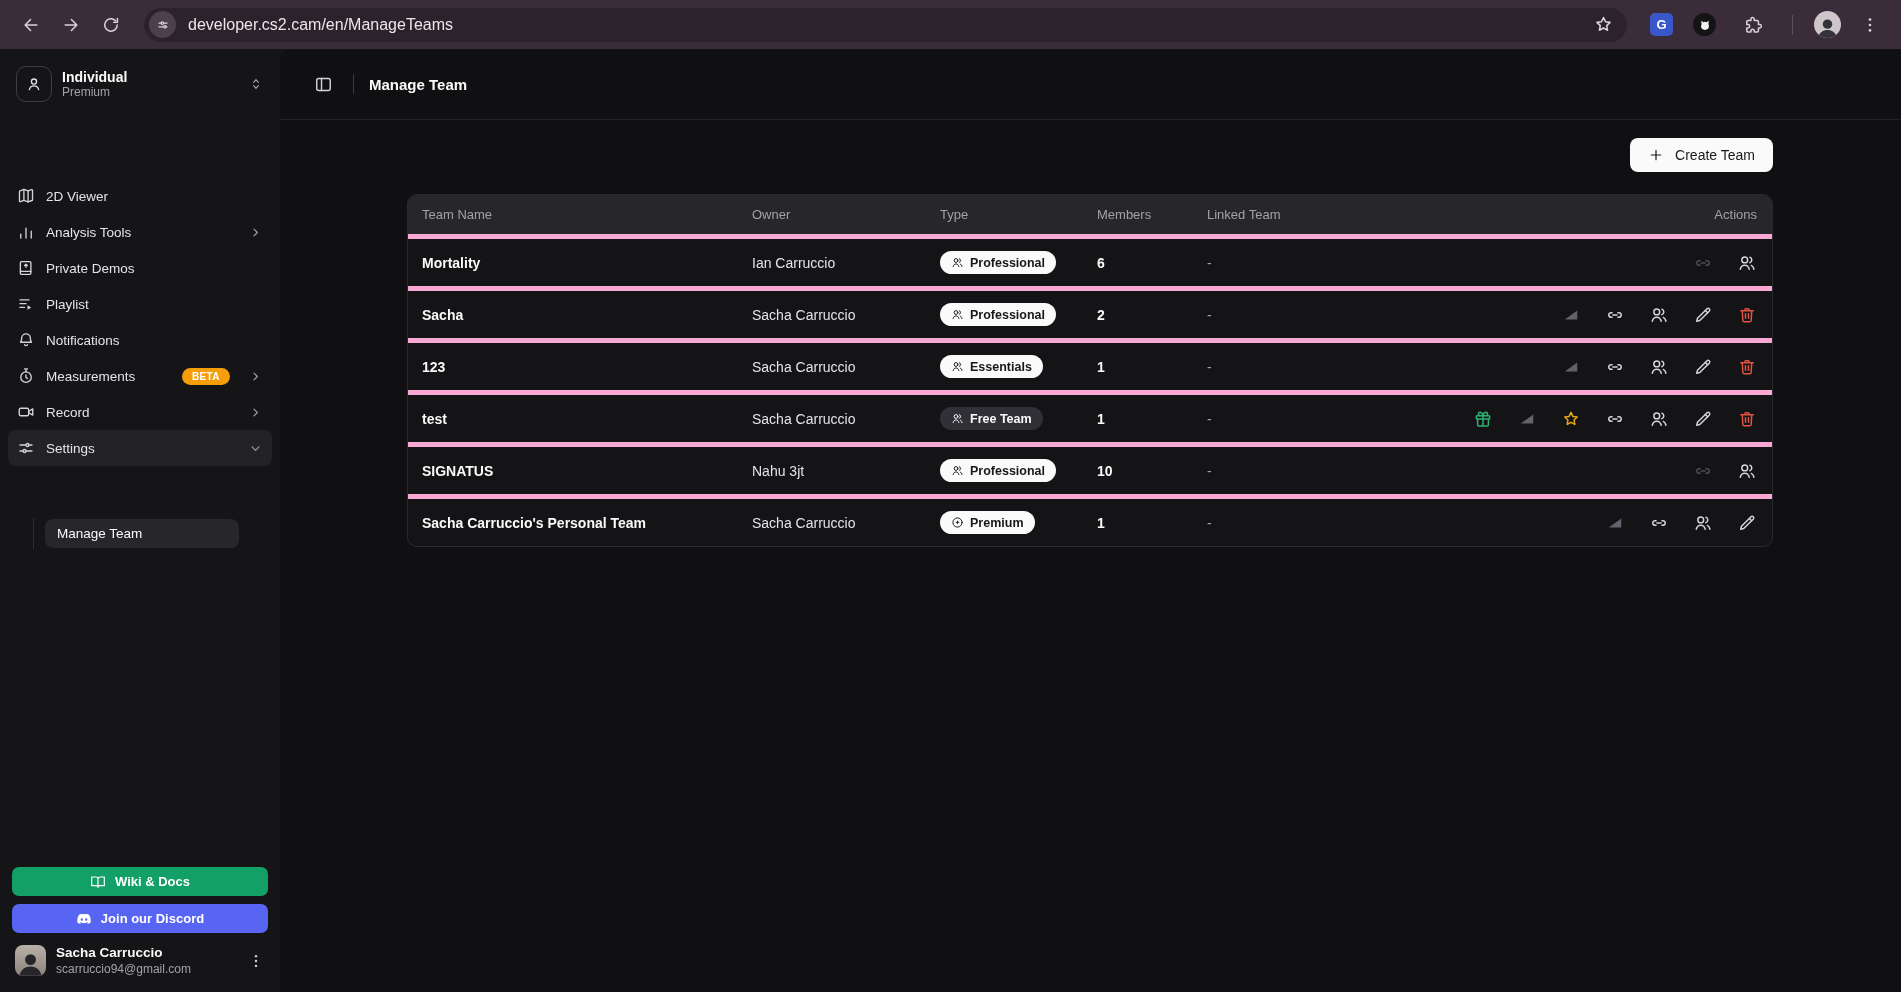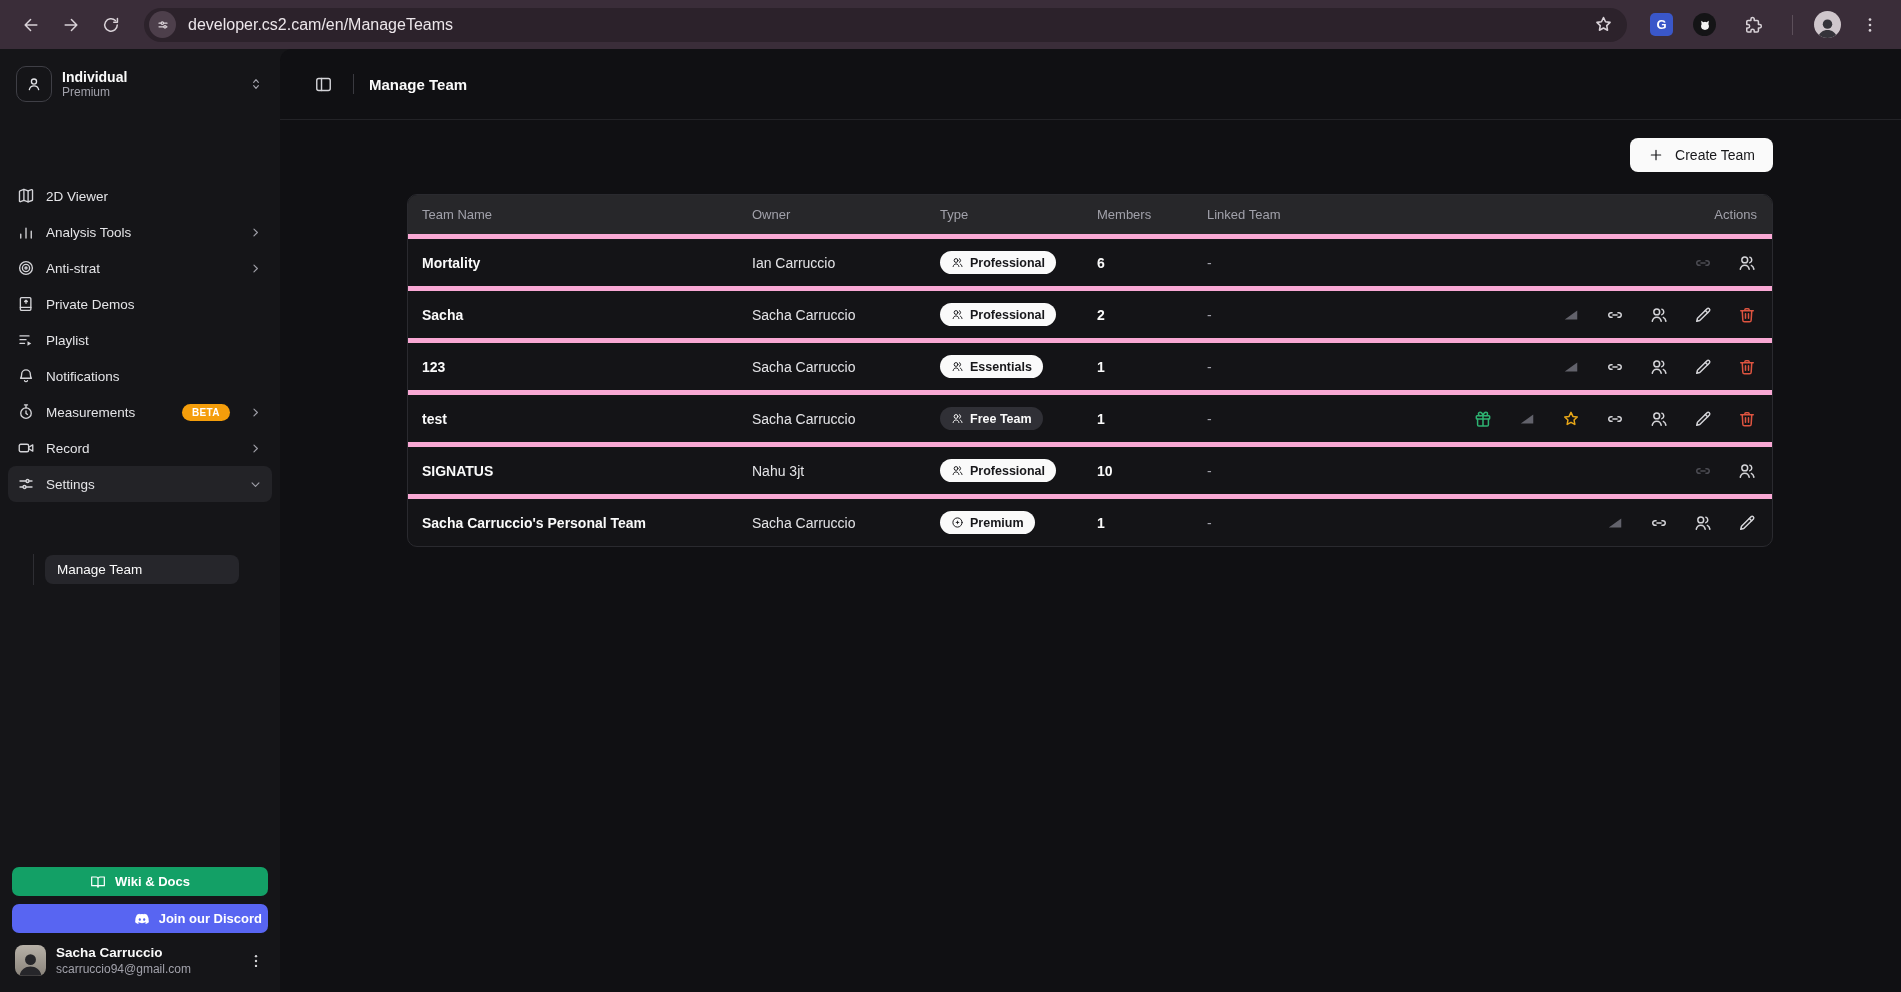--- a/index.html
+++ b/index.html
@@ -48,21 +48,21 @@
   .beta-wrap .nchev { margin-left:7px; }
 
   .submenu { margin:4px 0 0 33px; border-left:1px solid #2e2e33; padding:1px 0 1px 11px; }
   .submenu-item { width:194px; height:29px; background:#26262b; border-radius:8px; display:flex; align-items:center; padding:0 12px; color:#fafafa; font-size:13.5px; font-weight:500; cursor:pointer; }
 
   .sb-spacer { flex:1; }
   .sb-bottom { padding:0 12px 16px; }
   .sb-btn { height:29px; border-radius:7px; display:flex; align-items:center; justify-content:center; gap:9px; color:#fff; font-size:13px; font-weight:700; width:100%; border:none; cursor:pointer; margin-bottom:8px; font-family:inherit; }
   .sb-btn svg { width:16px; height:16px; }
   .sb-btn.wiki { background:var(--accent-green,#13a066); }
-  .sb-btn.discord { background:var(--discord,#5865f2);justify-content:flex-end; }
+  .sb-btn.discord { background:var(--discord,#5865f2); }
   .userrow { display:flex; align-items:center; gap:10px; margin-top:12px; padding:0 3px; cursor:pointer; }
   .user-avatar { width:31px; height:31px; border-radius:8px; overflow:hidden; background:linear-gradient(#b7b1a8,#8a847b); color:#26262a; flex:0 0 auto; }
   .user-avatar svg { width:100%; height:100%; transform:translateY(3px); }
   .user-name { font-size:13.5px; font-weight:700; color:#fafafa; line-height:1.25; }
   .user-email { font-size:12px; color:#a1a1aa; }
   .user-dots { margin-left:auto; width:18px; height:18px; color:#d4d4d8; cursor:pointer; }
   .user-dots svg { width:18px; height:18px; }
 
   
   .main { flex:1; background:var(--main-bg,#101013); border-top-left-radius:12px; display:flex; flex-direction:column; min-width:0; }
@@ -191,31 +191,20 @@
             <span class="nicon"><svg viewBox="0 0 24 24" fill="none" stroke="currentColor" stroke-width="1.8" stroke-linecap="round" stroke-linejoin="round">
                 <path d="M5 20v-5M12 20V7M19 20v-9"></path>
               </svg></span>
             <span>Analysis Tools</span>
             <span class="nchev"><svg viewBox="0 0 24 24" fill="none" stroke="currentColor" stroke-width="1.8" stroke-linecap="round" stroke-linejoin="round">
                 <path d="m9.5 6.5 5.5 5.5-5.5 5.5"></path>
               </svg></span>
           </div>
           <div class="nav-item">
             <span class="nicon"><svg viewBox="0 0 24 24" fill="none" stroke="currentColor" stroke-width="1.8" stroke-linecap="round" stroke-linejoin="round">
-                <circle cx="12" cy="12" r="8.5"></circle>
-                <circle cx="12" cy="12" r="4.8"></circle>
-                <circle cx="12" cy="12" r="1.4"></circle>
-              </svg></span>
-            <span>Anti-strat</span>
-            <span class="nchev"><svg viewBox="0 0 24 24" fill="none" stroke="currentColor" stroke-width="1.8" stroke-linecap="round" stroke-linejoin="round">
-                <path d="m9.5 6.5 5.5 5.5-5.5 5.5"></path>
-              </svg></span>
-          </div>
-          <div class="nav-item">
-            <span class="nicon"><svg viewBox="0 0 24 24" fill="none" stroke="currentColor" stroke-width="1.8" stroke-linecap="round" stroke-linejoin="round">
                 <path d="M6 3.5h11a1.5 1.5 0 0 1 1.5 1.5v14a1.5 1.5 0 0 1-1.5 1.5H6A1.5 1.5 0 0 1 4.5 19V5A1.5 1.5 0 0 1 6 3.5z"></path>
                 <path d="M4.5 16.5h14"></path>
                 <path d="M12 11V7m0 0-1.8 1.8M12 7l1.8 1.8"></path>
               </svg></span>
             <span>Private Demos</span>
           </div>
           <div class="nav-item">
             <span class="nicon"><svg viewBox="0 0 24 24" fill="none" stroke="currentColor" stroke-width="1.8" stroke-linecap="round" stroke-linejoin="round">
                 <path d="M4 6.5h12M4 11.5h8M4 16.5h6"></path>
                 <path d="m14 13.5 5 3-5 3z" fill="currentColor" stroke="none"></path>

